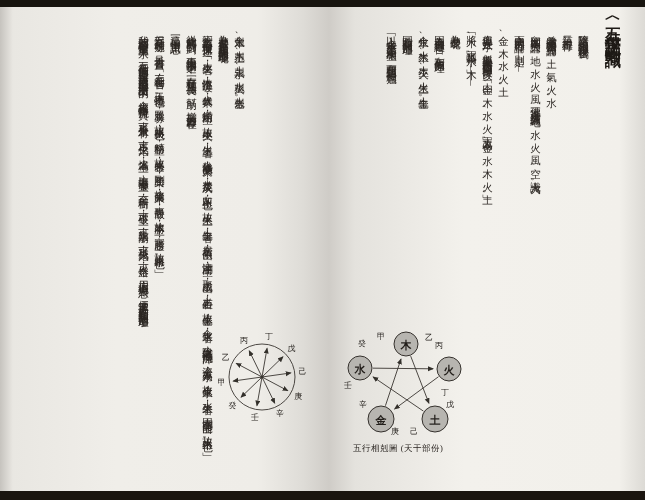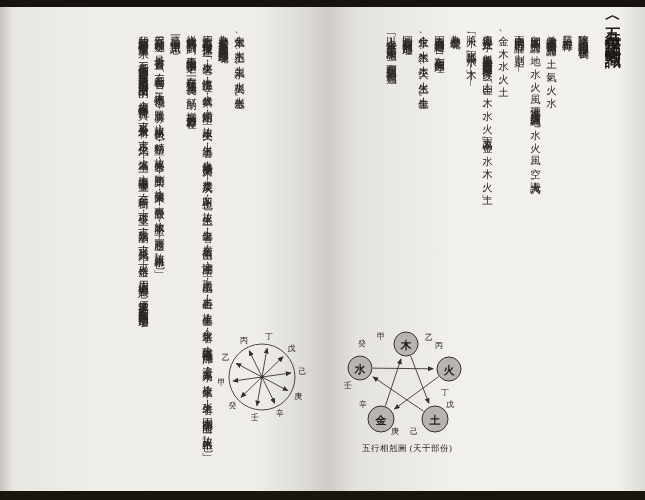--- a/index.html
+++ b/index.html
@@ -33,21 +33,21 @@
     font-size:16px;font-weight:bold;letter-spacing:4px;line-height:24px;
     color:#1e1a16;
   }
   .vbody{padding-top:16px;}
   .vbody p{margin:0;padding:0;}
   .diagram{position:absolute;}
   .diagram svg{display:block;}
   #star-diagram{left:3px;top:322px;width:135px;height:118px;}
   #circle-diagram{left:212px;top:318px;width:105px;height:110px;}
   .diagram-caption{
-    position:absolute;left:30px;top:436px;
+    position:absolute;left:21px;top:436px;
     font-size:8.5px;letter-spacing:0.5px;color:#2b2622;white-space:nowrap;
   }
   svg text{font-family:"Liberation Serif","DejaVu Serif",serif;fill:#221e1a;}
   svg .node-circle{fill:#b7b5b0;stroke:#35312d;stroke-width:1;}
   svg .node-label{font-size:11px;font-weight:bold;}
   svg .stem-label{font-size:8px;}
   svg line,svg circle.rim{stroke:#3a3631;stroke-width:0.9;fill:none;}
 </style>
 </head>
 <body>

